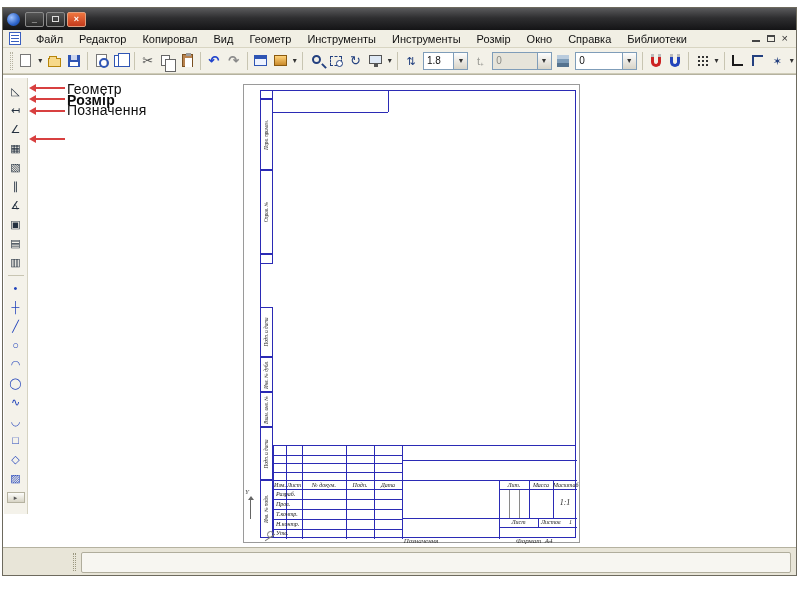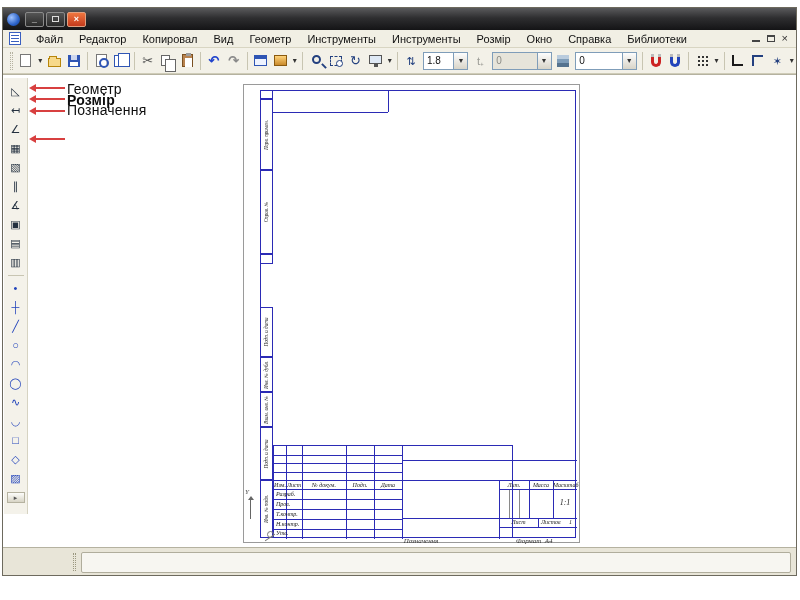--- a/index.html
+++ b/index.html
@@ -91,21 +91,21 @@
              font-size:7px;line-height:9px;text-align:center;color:#555;}
 
   
   .sheet{position:absolute;left:240px;top:9px;width:337px;height:459px;background:#fff;border:1px solid #9a9a9a;}
   .frame{position:absolute;left:16px;top:5px;width:316px;height:448px;border:1px solid #2b2bb5;}
   .vl,.hl{position:absolute;background:#2b2bb5;}
   .vl{width:1px;} .hl{height:1px;}
   .vlg{position:absolute;background:#8a8a8a;width:1px;}
   .cell{position:absolute;left:16px;width:13px;border:1px solid #2b2bb5;display:flex;align-items:center;justify-content:center;overflow:hidden;}
   .cell span{transform:rotate(-90deg);white-space:nowrap;font:italic 6px "Liberation Serif",serif;color:#222;transform-origin:center;display:block;scale:0.85;}
-  .tblock{position:absolute;left:29px;top:360px;width:240px;height:93px;border:1px solid #2b2bb5;}
+  .tblock{position:absolute;left:29px;top:360px;width:303px;height:93px;border:1px solid #2b2bb5;}
   .ts{position:absolute;font:italic 6px "Liberation Serif",serif;color:#222;white-space:nowrap;}
   .ts.c{text-align:center;}
   .margin-txt{position:absolute;font:italic 7px "Liberation Serif",serif;color:#333;white-space:nowrap;}
   .origin{position:absolute;left:23px;top:446px;width:7px;height:7px;border:1px solid #777;border-radius:50%;}
   .origin:after{content:"";position:absolute;left:-4px;top:5px;width:12px;height:1px;background:#777;transform:rotate(-35deg);}
   .ymark{position:absolute;left:1px;top:406px;width:10px;height:30px;}
   .ymark .ax{position:absolute;left:5px;top:8px;width:1px;height:20px;background:#666;}
   .ymark .ah{position:absolute;left:3px;top:5px;width:0;height:0;border-left:3px solid transparent;border-right:3px solid transparent;border-bottom:4px solid #666;}
   .ymark .yl{position:absolute;left:0;top:-3px;font:italic 7px "Liberation Serif",serif;color:#555;}
 

